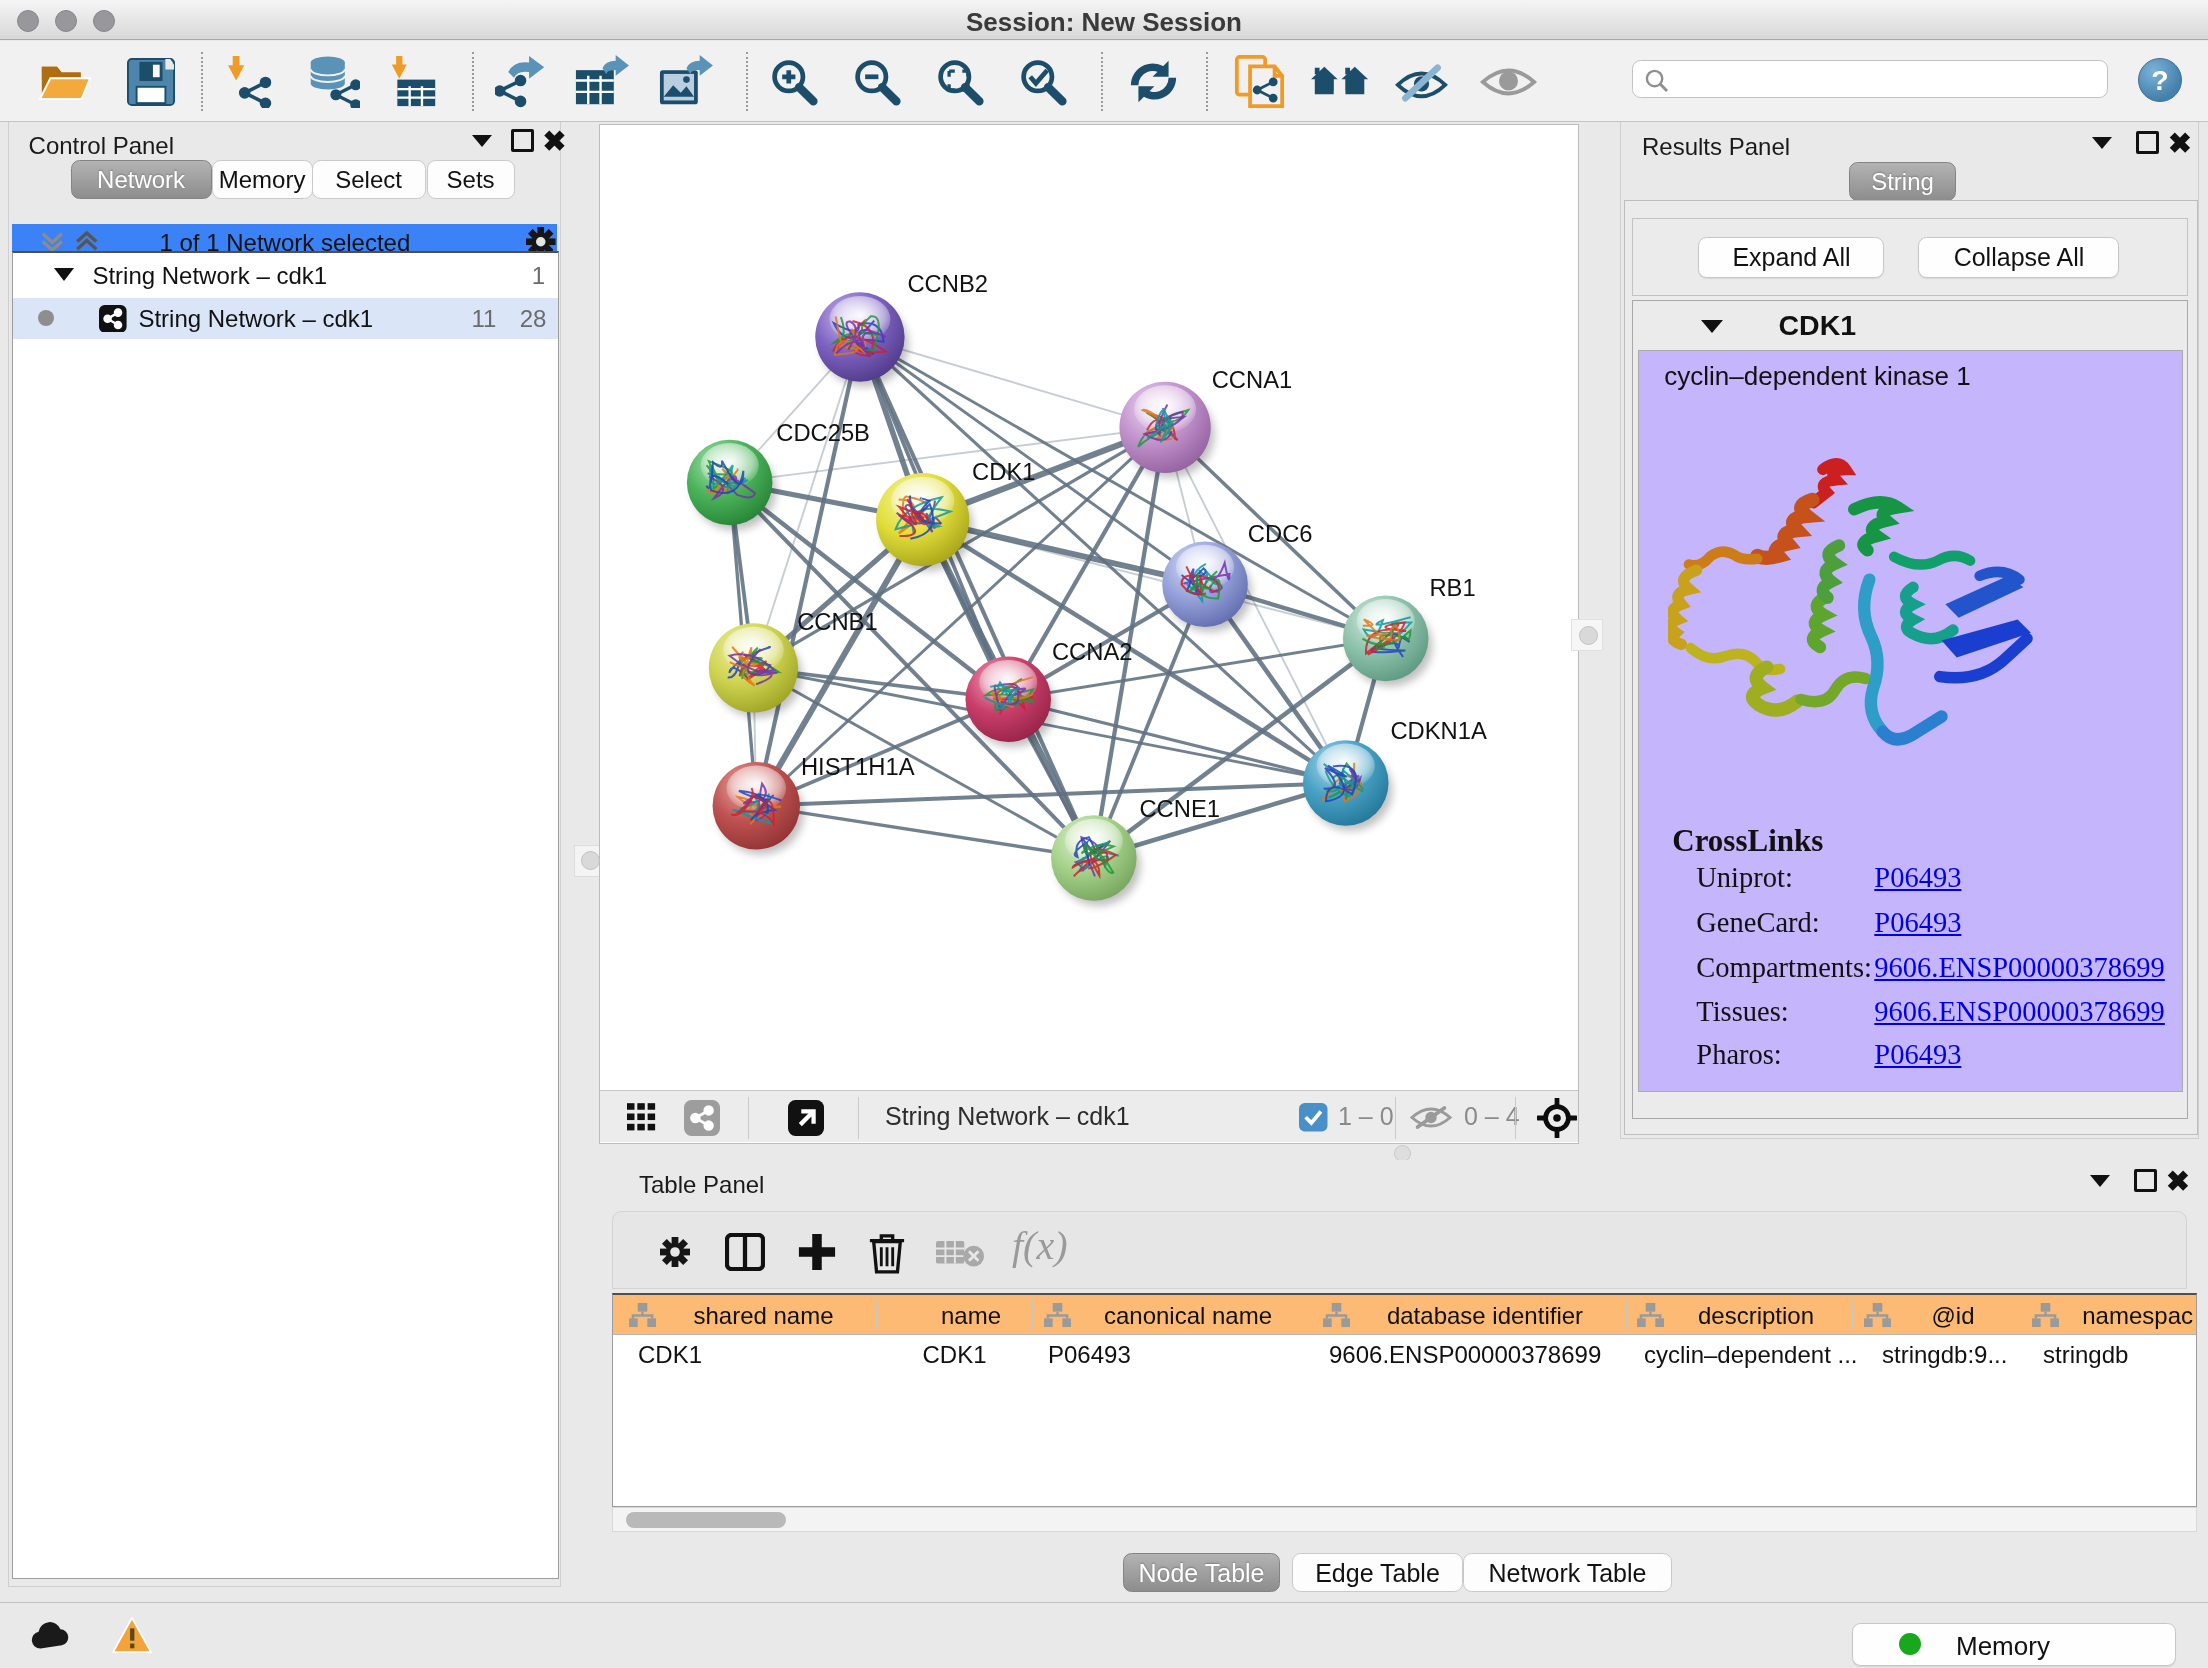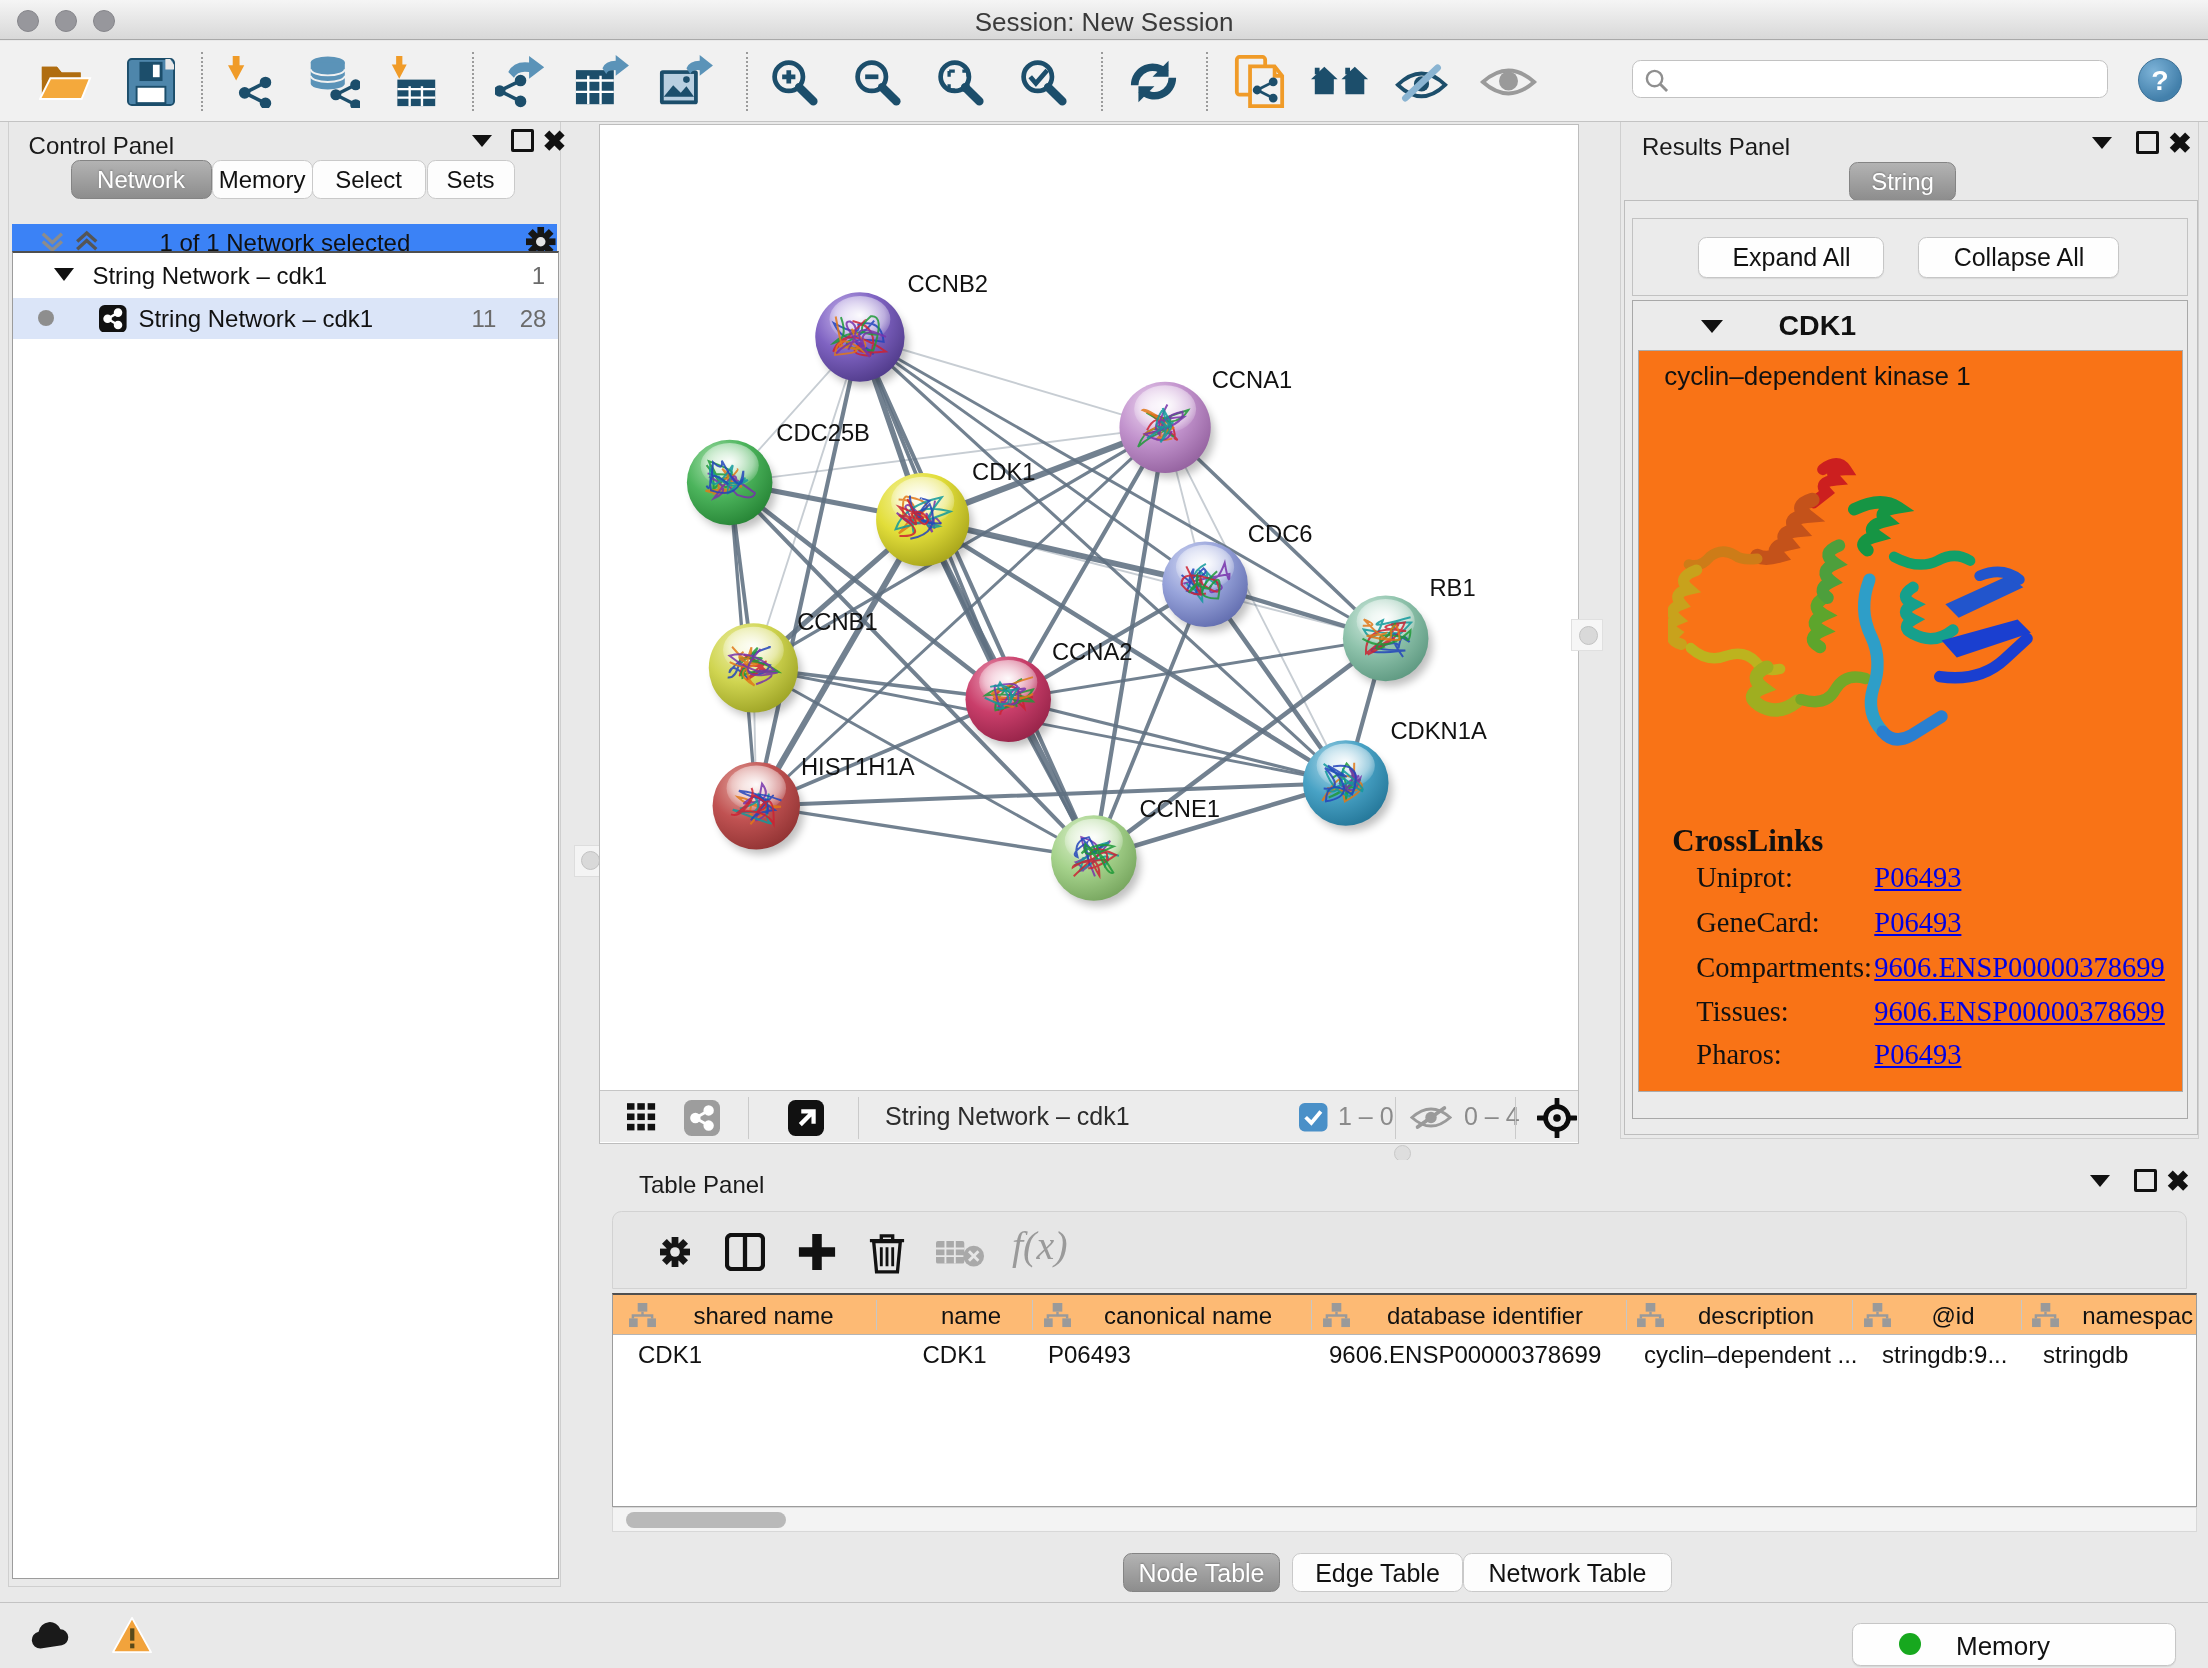--- a/index.html
+++ b/index.html
@@ -1,19 +1,19 @@
 <!DOCTYPE html>
 <html style="font-size:15px"><head><meta charset="utf-8"><style>
 *{box-sizing:border-box;margin:0;padding:0}
 body{margin:0;font-family:"Liberation Sans",sans-serif;background:#e9e9e9}
 #app{position:relative;width:2208px;height:1668px;background:#e9e9e9;overflow:hidden}
 .abs{position:absolute}
 .titlebar{left:0;top:0;width:2208px;height:40px;background:linear-gradient(#f5f5f5,#d8d8d8);border-bottom:1px solid #a9a9a9}
 .light{position:absolute;width:22px;height:22px;border-radius:50%;background:#97979c;border:1.4px solid #86868b;top:9.5px}
-.wtitle{position:absolute;top:6.7px;width:100%;text-align:center;font-size:26px;font-weight:normal;color:#3a3a3a}
+.wtitle{position:absolute;top:6.7px;width:100%;text-align:center;font-size:26px;font-weight:bold;color:#3a3a3a}
 .toolbar{left:0;top:41px;width:2208px;height:81px;background:#f1f1f1;border-bottom:1px solid #c3c3c3}
 .tsep{position:absolute;top:11.4px;height:59px;width:0;border-left:2.9px dotted #9b9b9b}
 .search{position:absolute;left:1632px;top:19px;width:476px;height:38px;background:#fff;border:1.4px solid #c2c2c2;border-radius:8.6px}
 .help{position:absolute;left:2138px;top:17px;width:44px;height:44px;border-radius:50%;background:radial-gradient(circle at 35% 30%,#7db3d8,#4380ab 70%);border:1px solid #3a6f96;color:#fff;font-weight:bold;font-size:28.5px;text-align:center;line-height:42px}
 .phead{font-size:24px;color:#1a1a1a}
 .ptri{width:0;height:0;border-left:10.5px solid transparent;border-right:10.5px solid transparent;border-top:12.4px solid #111}
 .psq{width:23px;height:23px;border:3.3px solid #111;border-radius:1.9px}
 .px{font-size:28.5px;font-weight:bold;color:#111;line-height:23px}
 .tab{position:absolute;height:39px;border:1px solid #c9c9c9;background:#fdfdfd;border-radius:8.6px;text-align:center;font-size:24px;color:#111}
 .tabsel{background:linear-gradient(#b3b3b3,#8d8d8d);color:#fff;border-color:#848484;text-shadow:0 -1px 1.9px rgba(0,0,0,.25)}
@@ -503,21 +503,21 @@
  <div class="abs px" style="left:547px;top:9.5px">✖</div>
  <div class="tab tabsel" style="left:228px;top:40px;width:107px;line-height:37px">String</div>
  <div class="abs" style="left:2.9px;top:78px;width:574px;height:935px;background:#ebebeb;border:1px solid #bdbdbd">
   <div class="abs" style="left:7.6px;top:17px;width:556px;height:78px;border:1px solid #c2c2c2">
    <div class="btn" style="left:65px;top:18px;width:186px;height:41px;line-height:39px">Expand All</div>
    <div class="btn" style="left:285px;top:18px;width:201px;height:41px;line-height:39px">Collapse All</div>
   </div>
   <div class="abs" style="left:7.6px;top:99px;width:556px;height:819px;border:1px solid #a8a8a8">
    <div class="abs" style="left:68px;top:19px;width:0;height:0;border-left:11.4px solid transparent;border-right:11.4px solid transparent;border-top:13.3px solid #111"></div>
    <div class="abs" style="left:145px;top:7.6px;font-size:28.5px;font-weight:bold;color:#111">CDK1</div>
-   <div class="abs" style="left:4.8px;top:49px;width:545px;height:742px;background:#f97316;border:1px solid #ababab">
+   <div class="abs" style="left:4.8px;top:49px;width:545px;height:742px;background:#c4b5fd;border:1px solid #ababab">
     <div class="abs" style="left:25px;top:9.5px;font-size:26px;color:#111">cyclin–dependent kinase 1</div>
 <svg class="abs" style="left:28.5px;top:103px" width="380" height="314" viewBox="0 0 400 330">
 <g fill="none" stroke-linecap="round">
  <path d="M163 16 q16 -12 24 0 q-20 0 -10 11 q-20 2 -10 13 l-14 11" stroke="#cc1f1f" stroke-width="12"></path>
  <path d="M152 48 q-20 6 -6 17 q-22 2 -10 15 q-20 2 -10 14 q-18 4 -10 13 q-14 4 -22 0" stroke="#c4521a" stroke-width="15"></path>
  <path d="M94 110 q-16 2 -24 -4 q-14 -8 -26 2 q-10 12 -22 8" stroke="#cd7c18" stroke-width="11"></path>
  <path d="M30 122 q-22 8 -8 20 q-18 4 -8 16 q-16 6 -4 16 q-14 6 -2 14 q-8 8 6 12" stroke="#c8a21c" stroke-width="12"></path>
  <path d="M24 204 q18 16 38 8 q18 -6 30 6 q8 12 26 8" stroke="#bdb31e" stroke-width="11"></path>
  <path d="M104 224 q-20 10 -4 22 q-20 8 -4 18 q20 12 40 -4" stroke="#9fae20" stroke-width="14"></path>
  <path d="M140 258 q26 8 36 -10 q10 -18 32 -12" stroke="#74a828" stroke-width="12"></path>

